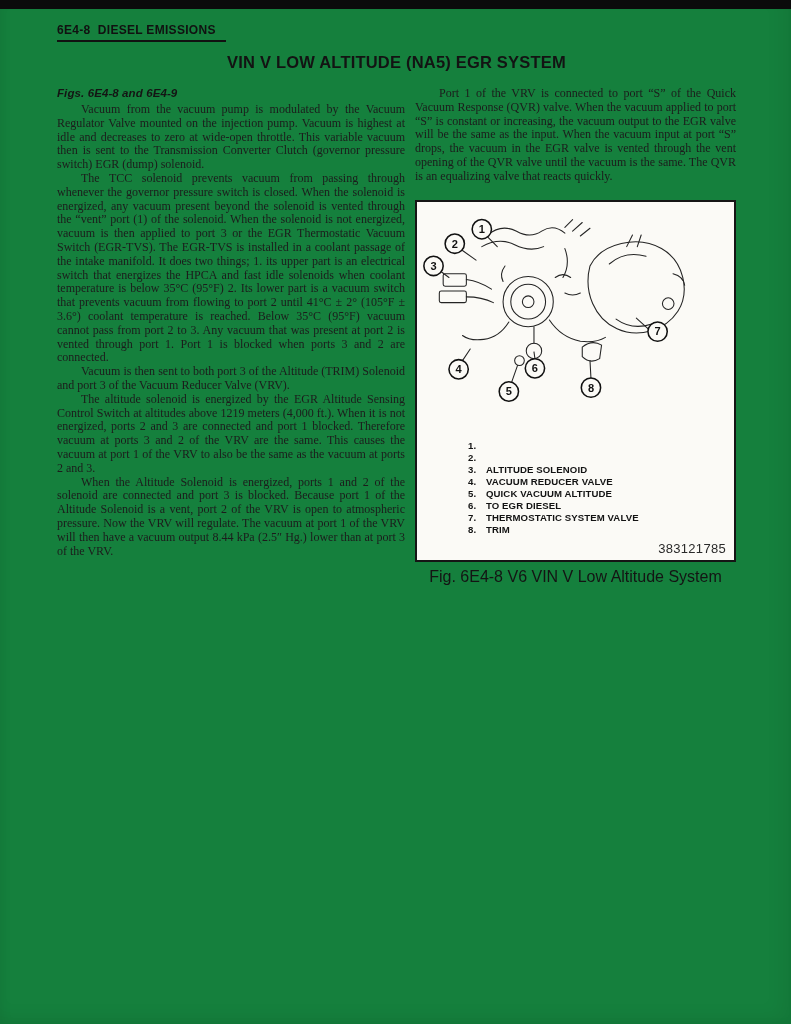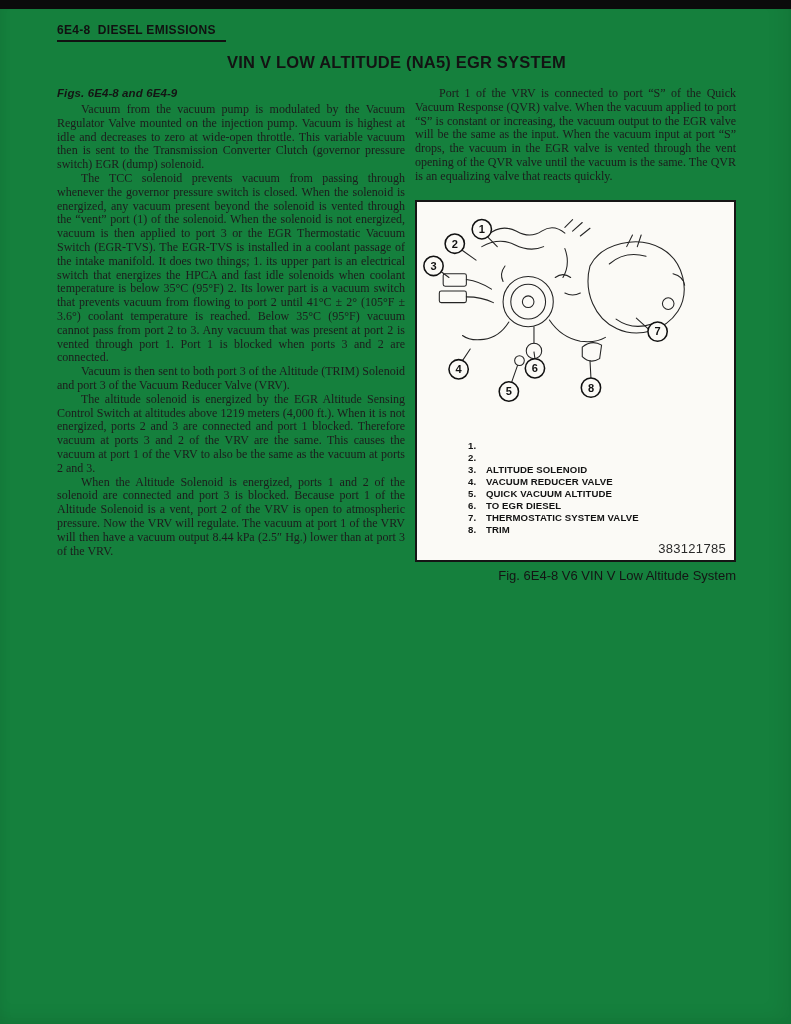--- a/index.html
+++ b/index.html
@@ -48,22 +48,22 @@
   }
   .legend-row { display:flex; }
   .legend-num { flex:0 0 18px; width:18px; }
   .legend-txt { white-space:pre-line; }
 
   .part-number {
     text-align:right; font-family:"Liberation Sans", sans-serif; font-size:13px;
     color:#2a2a2a; margin:5px 5px 2px 0; letter-spacing:0.3px;
   }
   .caption {
-    font-family:"Liberation Sans", sans-serif; font-size:13px; color:#141414;
-    text-align:right; margin-top:6px;
+    font-family:"Liberation Sans", sans-serif; font-size:16px; color:#141414;
+    text-align:center; margin-top:6px;
   }
   .callout-text {
     font-family:"Liberation Sans", sans-serif; font-size:11.5px; font-weight:bold; fill:#111;
     text-anchor:middle;
   }
 </style>
 </head>
 <body>
 
 <div class="page">

